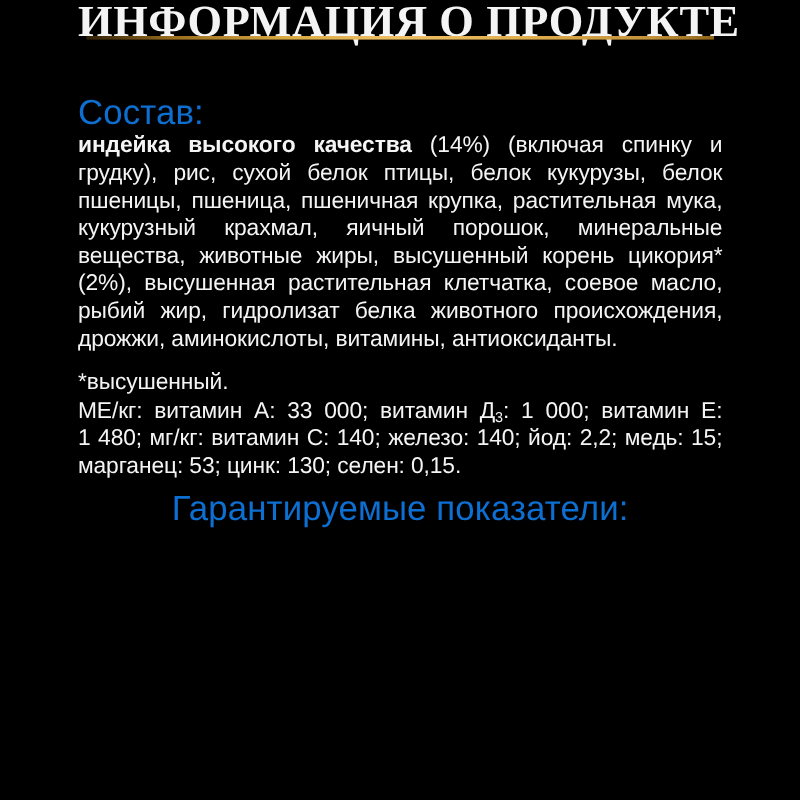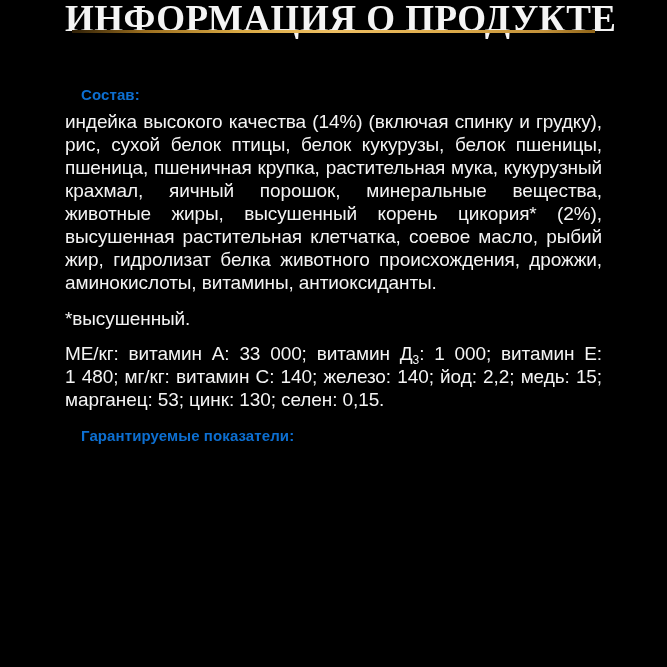--- a/index.html
+++ b/index.html
@@ -33,41 +33,40 @@
     font-size:37px;
     line-height:38px;
     font-weight:bold;
     letter-spacing:.5px;
     white-space:nowrap;
     color:var(--text);
     font-family:Liberation Serif, serif;
   }
   h2.heading{
     color:var(--blue);
-    font-size:15px;
+    font-size:29px;
     line-height:23px;
-    font-weight:bold;
+    font-weight:normal;
     letter-spacing:.1px;
-    margin-left:16px;
   }
   .h-comp{margin-top:45px;}
   .h-added{margin-top:10px;}
-  .h-guar{margin-top:13px;}
+  .h-guar{margin-top:13px;text-align:center;}
   p.body{
     font-size:19px;
     line-height:23px;
     letter-spacing:-0.1px;
     text-align:justify;
     color:var(--text);
   }
   .p-comp{margin-top:4px;}
   .p-footnote{margin-top:13px;text-align:left;}
-  .p-added{margin-top:12px;}
+  .p-added{margin-top:1px;}
   .p-guar{margin-top:0;}
-  .p-comp strong{font-weight:normal;}
+  .p-comp strong{font-weight:bold;}
   sub.vit-sub{
     font-size:12px;
     line-height:0;
     vertical-align:-4px;
   }
 </style>
 </head>
 <body>
 
 <div class="label">

